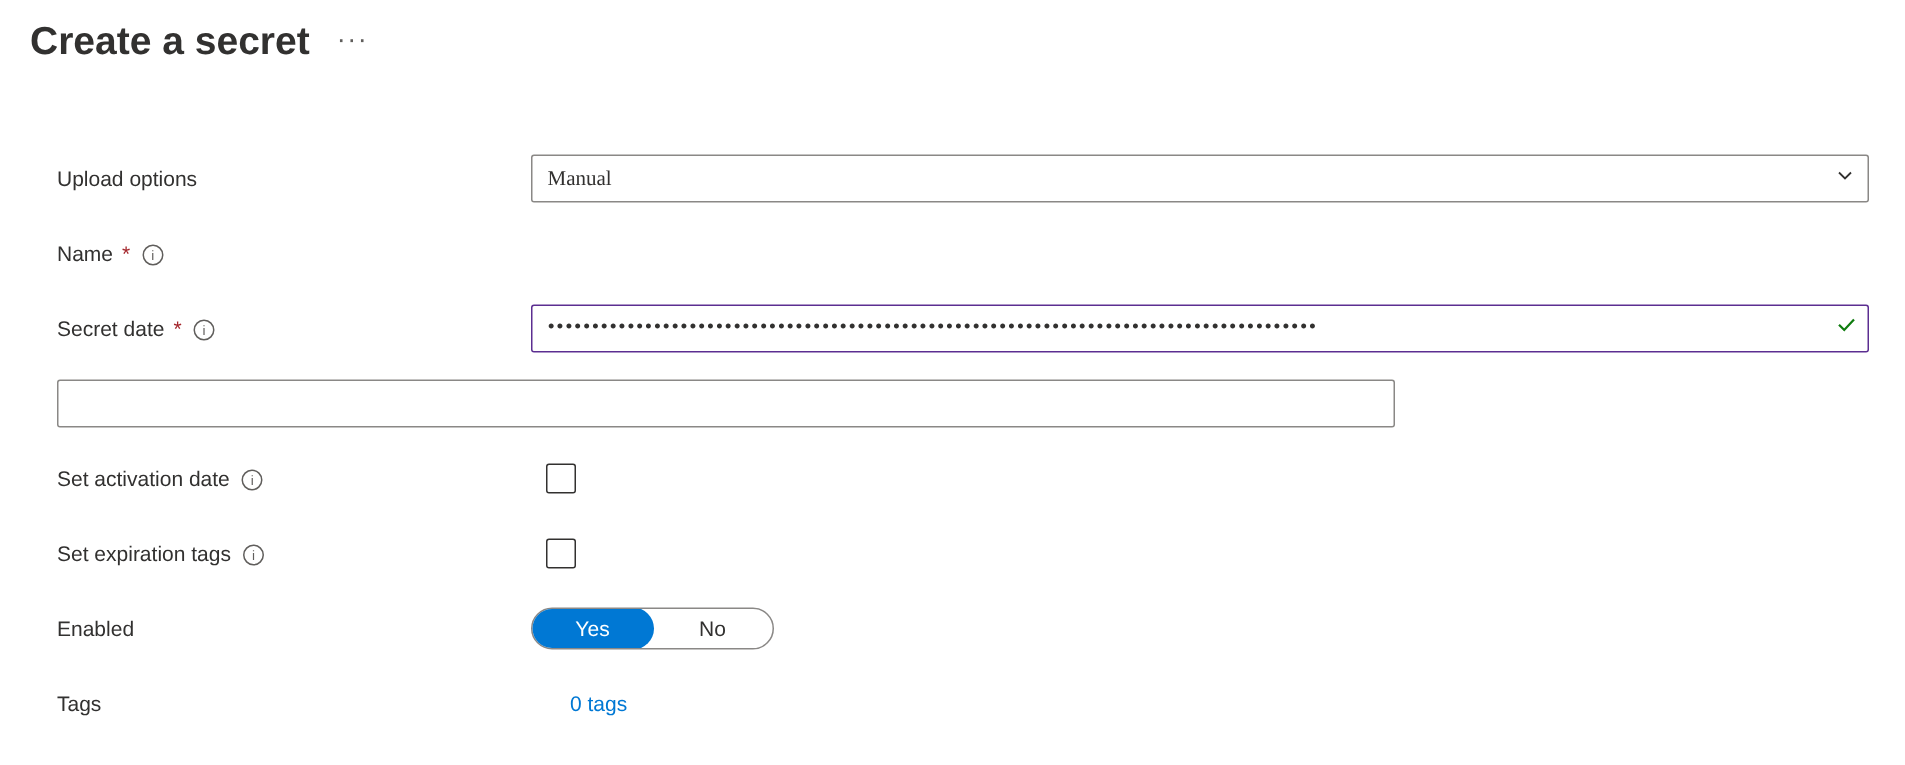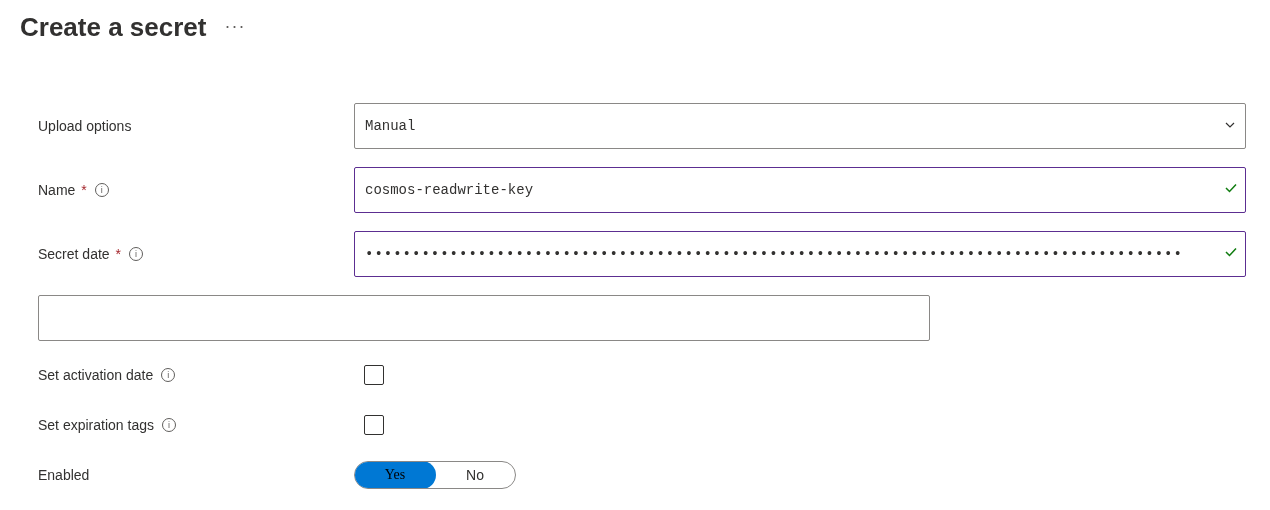--- a/index.html
+++ b/index.html
@@ -37,21 +37,21 @@
       align-items: center;
       min-height: 32px;
       margin-bottom: 18px;
     }
     .label-col {
       width: 316px;
       flex-shrink: 0;
       font-size: 14px;
       color: #323130;
       display: flex;
-      align-items: center;
+      align-items: flex-end;
       gap: 4px;
     }
     .required-star {
       color: #a4262c;
       margin-left: 2px;
     }
     .info-icon {
       display: inline-flex;
       width: 14px;
       height: 14px;
@@ -71,29 +71,29 @@
       max-width: 892px;
       display: flex;
       align-items: center;
     }
     .select-wrap, .input-wrap {
       position: relative;
       width: 100%;
     }
     select.field, input.field {
       width: 100%;
-      height: 46px;
+      height: 32px;
       border: 1px solid #8a8886;
       border-radius: 2px;
       padding: 0 32px 0 10px;
       font-size: 14px;
       color: #323130;
       background: #fff;
       outline: none;
-      font-family: Liberation Mono, monospace;
+      font-family: Liberation Serif, serif;
       appearance: none;
       -webkit-appearance: none;
     }
     input.field.validated {
       border: 1px solid #5c2e91;
     }
     .chevron-down {
       position: absolute;
       right: 10px;
       top: 50%;
@@ -132,26 +132,25 @@
       display: inline-flex;
       align-items: center;
       justify-content: center;
       width: 80px;
       font-size: 14px;
       cursor: pointer;
       color: #323130;
     }
     .toggle-opt.active {
       background: #0078d4;
-      color: #000000;
+      color: #ffffff;
       border-radius: 14px;
       margin: -1px;
       height: 28px;
       width: 82px;
-      font-family: Liberation Serif, serif;
     }
     .tags-link {
       color: #0078d4;
       font-size: 14px;
       cursor: pointer;
       margin-left: 26px;
     }
     input.password-mask {
       letter-spacing: 1px;
     }
@@ -183,30 +182,20 @@
       </div>
     </div>
   </div>
 
   <div class="form-row">
     <div class="label-col">
       <span>Name</span>
       <span class="required-star">*</span>
       <span class="info-icon">i</span>
     </div>
-    <div class="control-col">
-      <div class="input-wrap">
-        <input type="text" class="field validated" value="cosmos-readwrite-key" style="">
-        <span class="check-icon">
-          <svg width="14" height="14" viewBox="0 0 14 14">
-              <path d="M2 7 L5.5 10.5 L12 3.5" stroke="#107c10" stroke-width="1.5" fill="none"></path>
-            </svg>
-        </span>
-      </div>
-    </div>
   </div>
 
   <div class="form-row">
     <div class="label-col">
       <span>Secret date</span>
       <span class="required-star">*</span>
       <span class="info-icon">i</span>
     </div>
     <div class="control-col">
       <div class="input-wrap">

